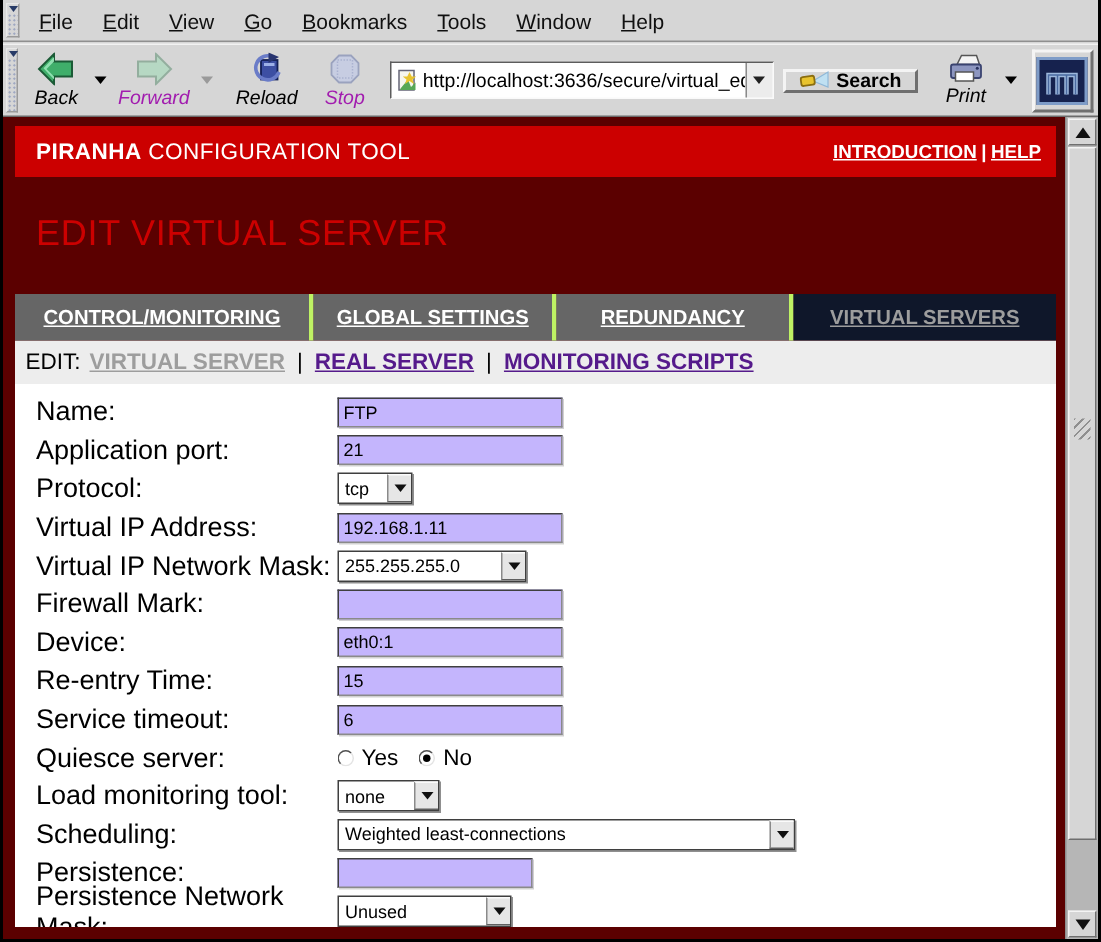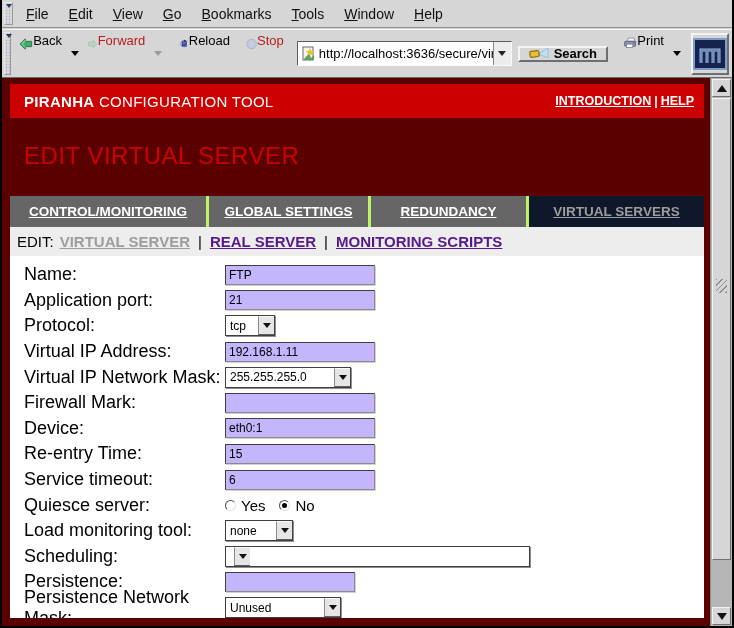--- a/index.html
+++ b/index.html
@@ -20,23 +20,23 @@
             background-image:radial-gradient(#9aa4c0 35%, transparent 36%);
             background-size:3px 3px; background-position:0 6px;
             border:1px solid #e8e8e8; border-right-color:#9a9a9a; border-bottom-color:#9a9a9a; }
   .grippy::before { content:""; position:absolute; top:0; left:0; right:0; height:6px; background:#d6d6d6; }
   .grippy::after { content:""; position:absolute; top:1px; left:1px;
                    border-left:3px solid transparent; border-right:3px solid transparent;
                    border-top:4px solid #273a66; }
   .menu-item { font-size:14px; color:#101010; padding:4px 10px; white-space:nowrap; }
   .menu-item u { text-decoration:underline; }
 
-  .tb-btn { display:flex; flex-direction:row; align-items:flex-start; justify-content:center;
-            padding:1px 5px; min-width:44px; height:44px; font-size:13px; color:#000; }
-  .tb-btn.disabled { color:#b91c1c; }
+  .tb-btn { display:flex; flex-direction:column; align-items:center; justify-content:center;
+            padding:1px 5px; min-width:44px; height:44px; font-size:13px; color:#000;font-style:italic; }
+  .tb-btn.disabled { color:#a21caf; }
   .drop-arrow { width:0; height:0; border-left:4px solid transparent; border-right:4px solid transparent;
                 border-top:5px solid #000; margin:0 4px; }
   .drop-arrow.disabled { border-top-color:#9a9a9a; }
 
   .url-wrap { display:flex; align-items:stretch; height:25px; width:276px; margin:0 6px 0 8px;
               border:1px solid #5c5c5c; border-bottom-color:#fafafa; border-right-color:#fafafa;
               background:#fff; }
   .url-inner { flex:1; display:flex; align-items:center; overflow:hidden; padding-left:3px; }
   .url-input { border:none; outline:none; font-size:13px; width:100%; color:#000;
                font-family:"Liberation Sans","DejaVu Sans",sans-serif; background:transparent; }
@@ -325,20 +325,21 @@
             <span class="sel-text">none</span>
             <span class="sel-btn">
                   <span class="tri-down"></span>
                 </span>
           </div>
         </div>
 
         <div class="frow">
           <span class="flabel">Scheduling:</span>
           <div class="sel" style="width:305px">
+            <span class="sel-text">Weighted least-connections</span>
             <span class="sel-btn">
                   <span class="tri-down"></span>
                 </span>
           </div>
         </div>
 
         <div class="frow">
           <span class="flabel">Persistence:</span>
           <input class="tinput" style="width: 130px;" value="">
         </div>

